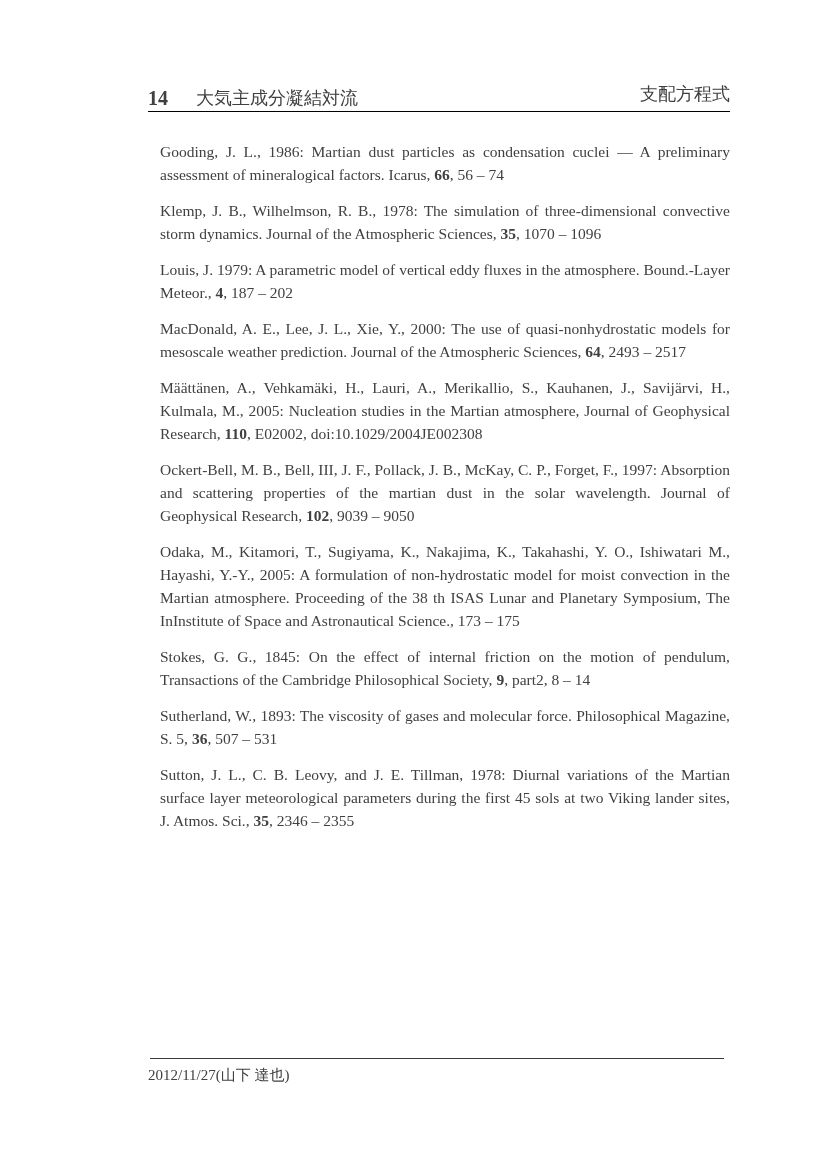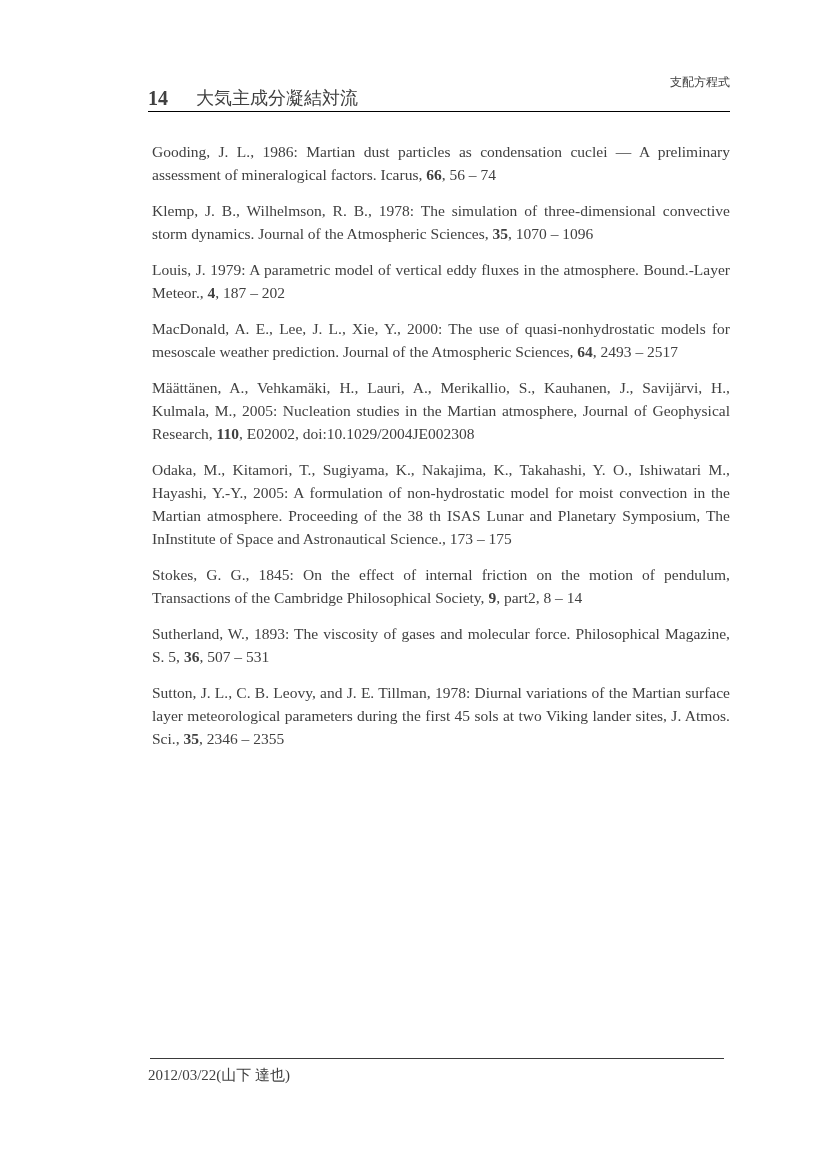--- a/index.html
+++ b/index.html
@@ -33,23 +33,23 @@
   .htitle-left {
     font-family: "Liberation Sans", "DejaVu Sans", sans-serif;
     font-size: 18px;
     line-height: 26px;
     margin-left: 24px;
     vertical-align: bottom;
   }
   .htitle-right {
     position: absolute;
     right: 0;
-    bottom: 16px;
+    bottom: 4px;
     font-family: "Liberation Sans", "DejaVu Sans", sans-serif;
-    font-size: 12px;
+    font-size: 18px;
     line-height: 26px;
     text-align: right;
   }
   .header-rule {
     position: absolute;
     left: 148px;
     top: 111px;
     width: 582px;
     height: 1px;
     background: #000000;
@@ -59,21 +59,21 @@
     position: absolute;
     left: 148px;
     top: 140px;
     width: 582px;
     font-family: "Liberation Serif", "DejaVu Serif", serif;
     font-size: 15.5px;
     line-height: 23px;
     text-align: justify;
   }
   .ref {
-    margin: 0 0 13px 4px;
+    margin: 0 0 13px 12px;
     padding: 0;
   }
   .ref b { font-weight: bold; }
   
   .footer-rule {
     position: absolute;
     left: 150px;
     top: 1058px;
     width: 574px;
     height: 1px;
@@ -100,22 +100,23 @@
   </div>
 
   <div class="header-rule"></div>
 
   <div class="refs">
       <p class="ref">Gooding, J. L., 1986: Martian dust particles as condensation cuclei — A preliminary assessment of mineralogical factors. Icarus, <b>66</b>, 56 – 74</p>
       <p class="ref">Klemp, J. B., Wilhelmson, R. B., 1978: The simulation of three-dimensional convective storm dynamics. Journal of the Atmospheric Sciences, <b>35</b>, 1070 – 1096</p>
       <p class="ref">Louis, J. 1979: A parametric model of vertical eddy fluxes in the atmosphere. Bound.-Layer Meteor., <b>4</b>, 187 – 202</p>
       <p class="ref">MacDonald, A. E., Lee, J. L., Xie, Y., 2000: The use of quasi-nonhydrostatic models for mesoscale weather prediction. Journal of the Atmospheric Sciences, <b>64</b>, 2493 – 2517</p>
       <p class="ref">Määttänen, A., Vehkamäki, H., Lauri, A., Merikallio, S., Kauhanen, J., Savijärvi, H., Kulmala, M., 2005: Nucleation studies in the Martian atmosphere, Journal of Geophysical Research, <b>110</b>, E02002, doi:10.1029/2004JE002308</p>
+      <p class="ref">Ockert-Bell, M. B., Bell, III, J. F., Pollack, J. B., McKay, C. P., Forget, F., 1997: Absorption and scattering properties of the martian dust in the solar wavelength. Journal of Geophysical Research, <b>102</b>, 9039 – 9050</p>
       <p class="ref">Odaka, M., Kitamori, T., Sugiyama, K., Nakajima, K., Takahashi, Y. O., Ishiwatari M., Hayashi, Y.-Y., 2005: A formulation of non-hydrostatic model for moist convection in the Martian atmosphere. Proceeding of the 38 th ISAS Lunar and Planetary Symposium, The InInstitute of Space and Astronautical Science., 173 – 175</p>
       <p class="ref">Stokes, G. G., 1845: On the effect of internal friction on the motion of pendulum, Transactions of the Cambridge Philosophical Society, <b>9</b>, part2, 8 – 14</p>
       <p class="ref">Sutherland, W., 1893: The viscosity of gases and molecular force. Philosophical Magazine, S. 5, <b>36</b>, 507 – 531</p>
       <p class="ref">Sutton, J. L., C. B. Leovy, and J. E. Tillman, 1978: Diurnal variations of the Martian surface layer meteorological parameters during the first 45 sols at two Viking lander sites, J. Atmos. Sci., <b>35</b>, 2346 – 2355</p>
     </div>
 
   <div class="footer-rule"></div>
-  <div class="ftext">2012/03/22(山下 達也)</div>
+  <div class="ftext">2012/11/27(山下 達也)</div>
 
 </div>
 
 </body></html>

